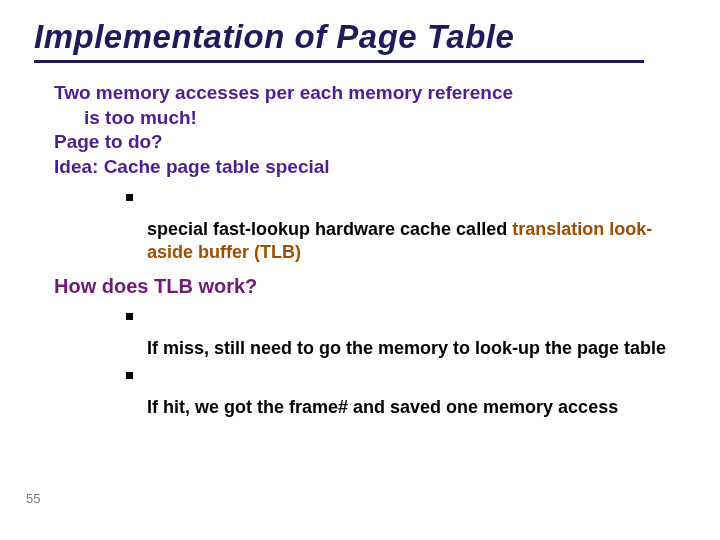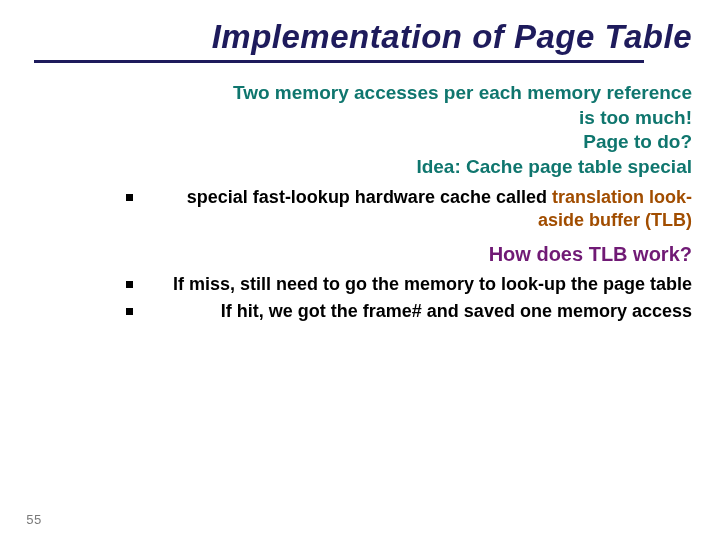--- a/index.html
+++ b/index.html
@@ -1,15 +1,15 @@
 <!DOCTYPE html>
 <html><head>
   <meta charset="utf-8">
   <style>
-    * { margin: 0; padding: 0; box-sizing: border-box; text-align: right; }
+    * { margin: 0; padding: 0; box-sizing: border-box; }
     body {
       width: 720px;
       height: 540px;
       background: #ffffff;
       font-family: Arial, Helvetica, sans-serif;
       position: relative;
       overflow: hidden;
     }
     .slide {
       padding: 18px 28px 20px 34px;
@@ -28,21 +28,21 @@
       margin-top: 4px;
       width: 610px;
     }
     .body {
       margin-top: 18px;
       padding-left: 20px;
     }
     .intro-block {
       font-size: 19px;
       font-weight: bold;
-      color: #0f766e;
+      color: #4c1d95;
       line-height: 1.3;
     }
     .intro-line {
       display: block;
     }
     .intro-indent { padding-left: 30px; }
     .sub-list {
       margin-top: 6px;
       padding-left: 72px;
     }
@@ -55,36 +55,35 @@
       margin-bottom: 4px;
     }
     .bullet-sq {
       flex-shrink: 0;
       width: 7px;
       height: 7px;
       background: #000;
       margin-right: 14px;
       margin-top: 8px;
     }
-    .sub-text { flex: 1; }
+    .sub-text { flex: 1; margin-top: 32px; }
     .highlight { color: #a14d00; font-weight: bold; }
     .section-head {
       font-size: 20px;
       font-weight: bold;
       color: #701a75;
       margin-top: 8px;
       line-height: 1.3;
     }
     .page-num {
       position: absolute;
       left: 26px;
-      bottom: 12px;
+      bottom: 34px;
       font-size: 13px;
       color: #7a7a7a;
-      font-family: Liberation Mono, monospace;
     }
   </style>
 </head>
 <body>
 
 <div class="slide">
   <div class="title">Implementation of Page Table</div>
   <div class="title-rule"></div>
 
   <div class="body">

